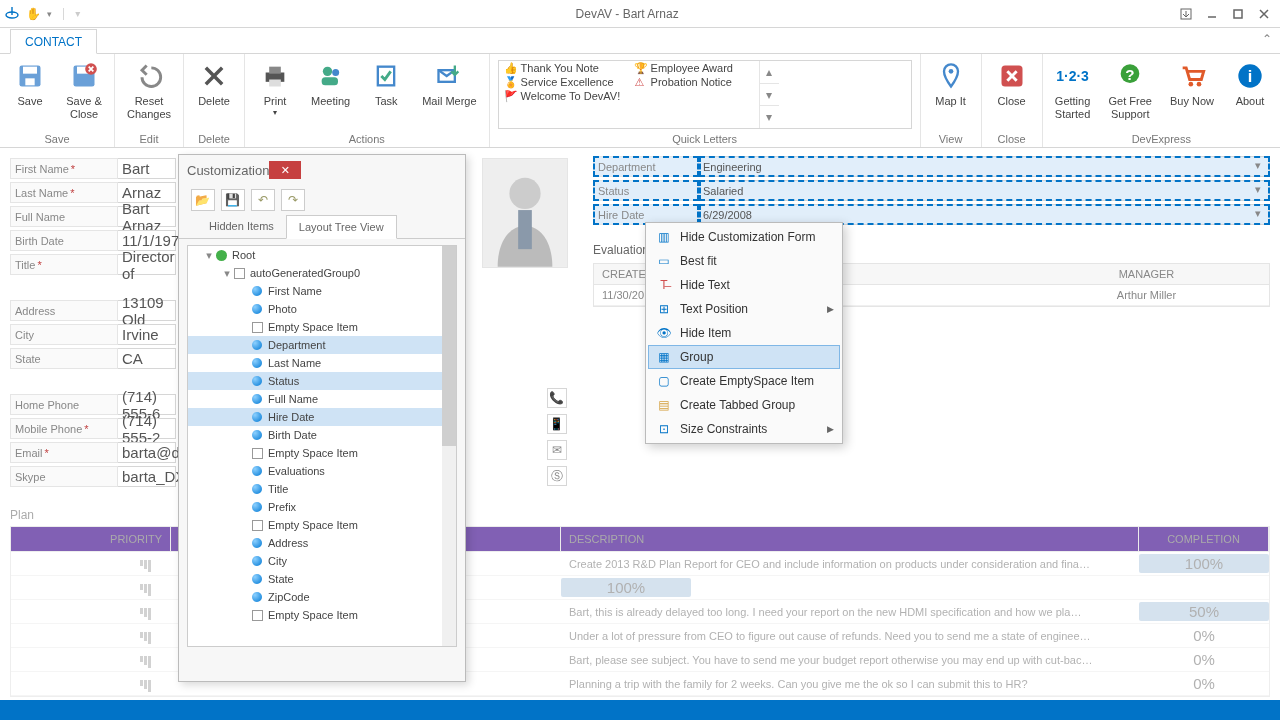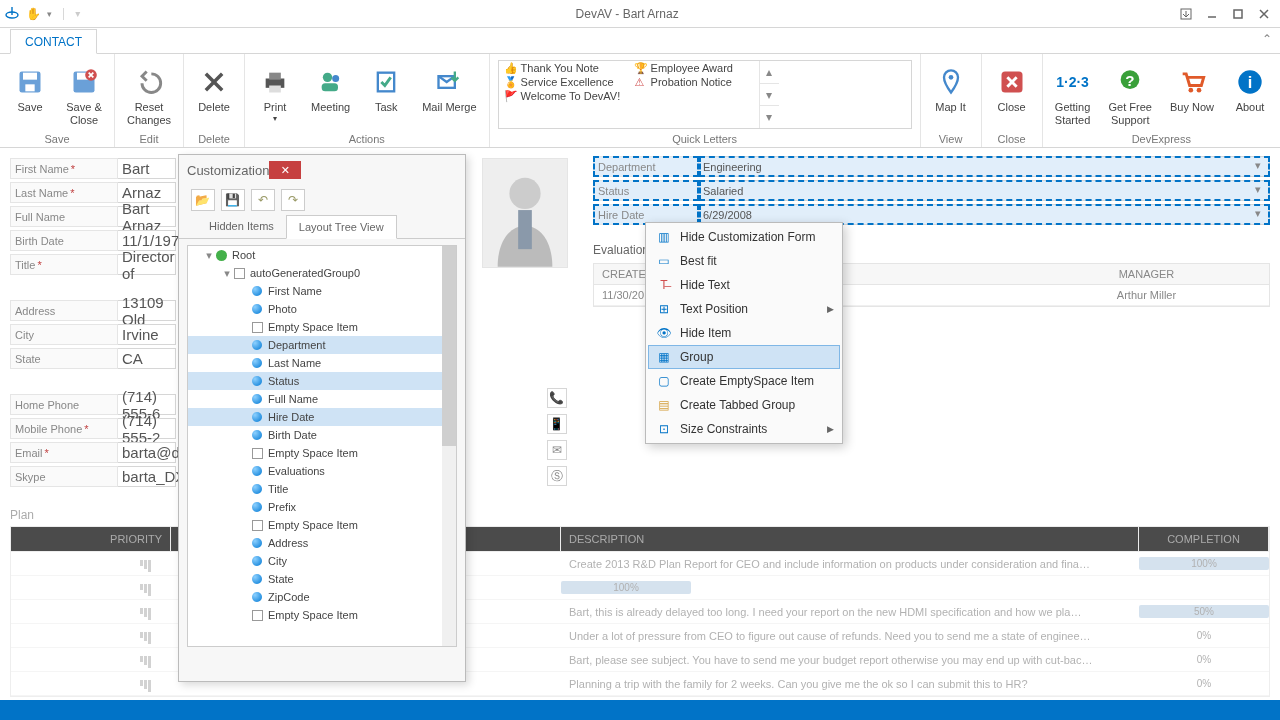--- a/index.html
+++ b/index.html
@@ -17,21 +17,21 @@
   .tab-strip { height: 26px; display: flex; align-items: flex-end; padding-left: 10px; background: #fff; border-bottom: 1px solid #d6d6d6; position: relative; }
   .contact-tab { padding: 5px 14px 4px 14px; border: 1px solid #d6d6d6; border-bottom: 1px solid #fff; margin-bottom: -1px; color: #0173c7; font-size: 12px; }
   .tab-expand { position: absolute; right: 8px; top: 4px; color: #888; }
   
   
   .ribbon { height: 94px; background: #fff; border-bottom: 1px solid #d6d6d6; display: flex; }
   .ribbon-group { border-right: 1px solid #e5e5e5; padding: 4px 6px 2px 6px; display: flex; flex-direction: column; }
   .ribbon-group-body { flex: 1; display: flex; align-items: flex-start; gap: 6px; }
   .ribbon-group-label { text-align: center; font-size: 11px; color: #777; padding-top: 2px; }
   .rbtn { display: flex; flex-direction: column; align-items: center; justify-content: flex-start; padding: 2px 6px; cursor: pointer; text-align: center; font-size: 11px; color: #444; line-height: 1.2; min-width: 48px; }
-  .rbtn-icon { width: 32px; height: 32px; margin-bottom: 3px; display: flex; align-items: center; justify-content: center; margin-top: 6px; }
+  .rbtn-icon { width: 32px; height: 32px; margin-bottom: 3px; display: flex; align-items: center; justify-content: center; }
   .rbtn svg { width: 28px; height: 28px; }
   
   .quick-letters { flex:1; display:flex; flex-direction: column; }
   .ql-box { flex:1; border: 1px solid #d6d6d6; margin: 2px; display: flex; }
   .ql-col { width: 130px; display: flex; flex-direction: column; }
   .ql-item { display: flex; align-items: center; padding: 1px 6px; font-size: 11px; color: #444; cursor: pointer; }
   .ql-dot { width: 12px; height: 12px; margin-right: 4px; }
   .ql-scroll { width: 20px; display: flex; flex-direction: column; border-left: 1px solid #e5e5e5;}
   .ql-sbtn { flex:1; display: flex; align-items:center; justify-content:center; color:#888; cursor:pointer; border-bottom:1px solid #e5e5e5; }
   
@@ -67,34 +67,34 @@
   .photo { position: absolute; left: 482px; top: 10px; width: 86px; height: 110px; border:1px solid #e5e5e5; background:#f4f4f4; display:flex; align-items:flex-end; justify-content:center; overflow:hidden; }
   .photo svg { width: 100%; height: 100%; }
   
   
   .ficons { position: absolute; left: 547px; top: 240px; display:flex; flex-direction:column; gap:6px; }
   .ficon { width:20px; height:20px; border:1px solid #d6d6d6; display:flex; align-items:center; justify-content:center; color:#888; }
 
   
   .tasks-panel { position: absolute; left: 10px; top: 360px; right: 10px; bottom: 22px; display:flex; flex-direction:column; }
   .tasks-label { font-size:12px; color:#888; margin-bottom:4px; }
-  .tasks-head { display:flex; background:#000000; border:1px solid #e5e5e5; border-bottom:none; opacity:0.7; }
+  .tasks-head { display:flex; background:#4c1d95; border:1px solid #e5e5e5; border-bottom:none; opacity:0.7; }
   .th, .td { padding: 6px 8px; font-size:11px; color:#888; border-right:1px solid #e5e5e5; }
   .th-prio { width: 160px; text-align: right; }
   .th-due { width: 390px; }
   .th-desc { flex:1; }
   .th-comp { width: 130px; text-align:center; }
   .tasks-body { border:1px solid #e5e5e5; opacity: 0.65; }
   .tasks-row { display:flex; border-bottom:1px solid #f0f0f0; height: 24px; align-items:center; white-space: nowrap; overflow: hidden; }
   .td-prio { width: 160px; text-align:right; padding-right:20px; }
   .bars { display:inline-flex; gap:1px; }
   .bar { width:3px; background:#bbb; }
   .td-due { width: 390px; color:#888; font-size:11px; padding-left:8px; }
   .td-desc { flex:1; color:#888; font-size:11px; overflow:hidden; text-overflow:ellipsis; padding-left:8px; }
-  .td-comp { width: 130px; text-align:center; font-size:10px; color:#888; }
+  .td-comp { width: 130px; text-align:center; font-size:15px; color:#888; }
   .comp-bar { background:#bfd3e6; border-radius:2px; padding:1px 0; }
   
   
   .custom-panel { position: absolute; left: 178px; top: 6px; width: 288px; height: 528px; background:#f7f7f7; border:1px solid #bbb; box-shadow: 3px 3px 8px rgba(0,0,0,0.15); z-index: 20; }
   .cp-title { display:flex; align-items:center; justify-content:flex-start; padding: 6px 8px; color:#666; font-size:13px; }
   .cp-close { width: 32px; height: 18px; background:#c64040; color:#fff; display:flex; align-items:center; justify-content:center; cursor:pointer; font-size:11px; }
   .cp-toolbar { display:flex; gap:6px; padding:4px 12px; }
   .cp-tbtn { width:24px; height:22px; border:1px solid #ccc; background:#fff; display:flex; align-items:center; justify-content:center; color:#996; cursor:pointer; }
   .cp-tabs { display:flex; padding: 0 18px; border-bottom:1px solid #ccc; margin-top:0; }
   .cp-tab { padding: 5px 12px; font-size:11px; color:#666; cursor:pointer; }

